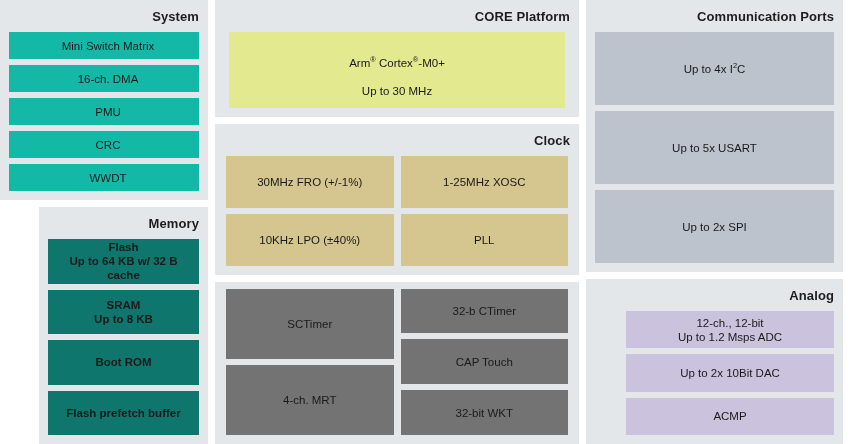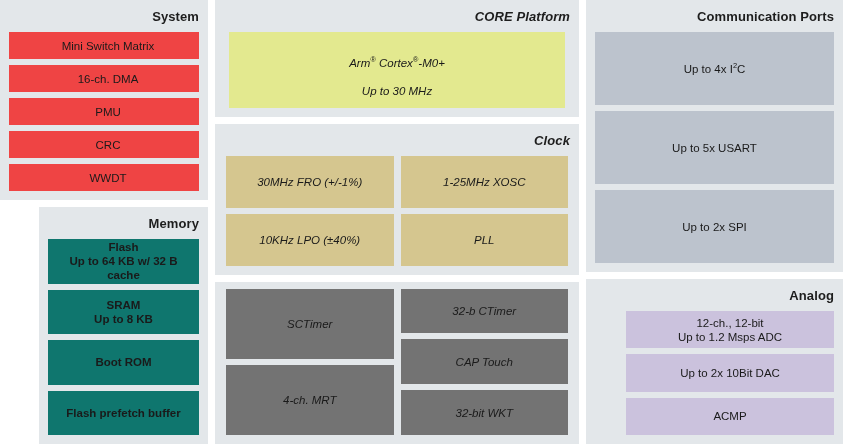--- a/index.html
+++ b/index.html
@@ -26,21 +26,21 @@
   }
 
   
   .col {
     display: flex;
     flex-direction: column;
     gap: 7px;
     box-sizing: border-box;
   }
   .col-left   { width: 208px; }
-  .col-mid    { width: 364px; font-style: italic; }
+  .col-mid    { width: 364px; }
   .col-right  { width: 257px; }
 
   
   .panel {
     background: #e3e7ea;
     box-sizing: border-box;
     padding: 7px 9px 9px 9px;
     display: flex;
     flex-direction: column;
   }
@@ -81,21 +81,21 @@
     text-align: center;
     font-size: 11.5px;
     line-height: 14px;
     color: #1a1a1a;
     padding: 2px 4px;
     box-sizing: border-box;
     min-height: 0;
     white-space: pre-line;
   }
 
-  .c-orange { background: #ef4444; padding-left: 12px; }
+  .c-orange { background: #14b8a6; padding-left: 12px; }
   .c-blue   { background: #0f766e; font-weight: bold; }
   .c-green  { background: #e3e98f; }
   .c-tan    { background: #d5c68f; }
   .c-pink   { background: #737373; }
   .c-gray   { background: #bcc3cd; }
   .c-purple { background: #cbc2dd; }
 
   
   .p-system   { height: 200px; }
   .p-memory   { height: 237px; margin-left: 39px; }

